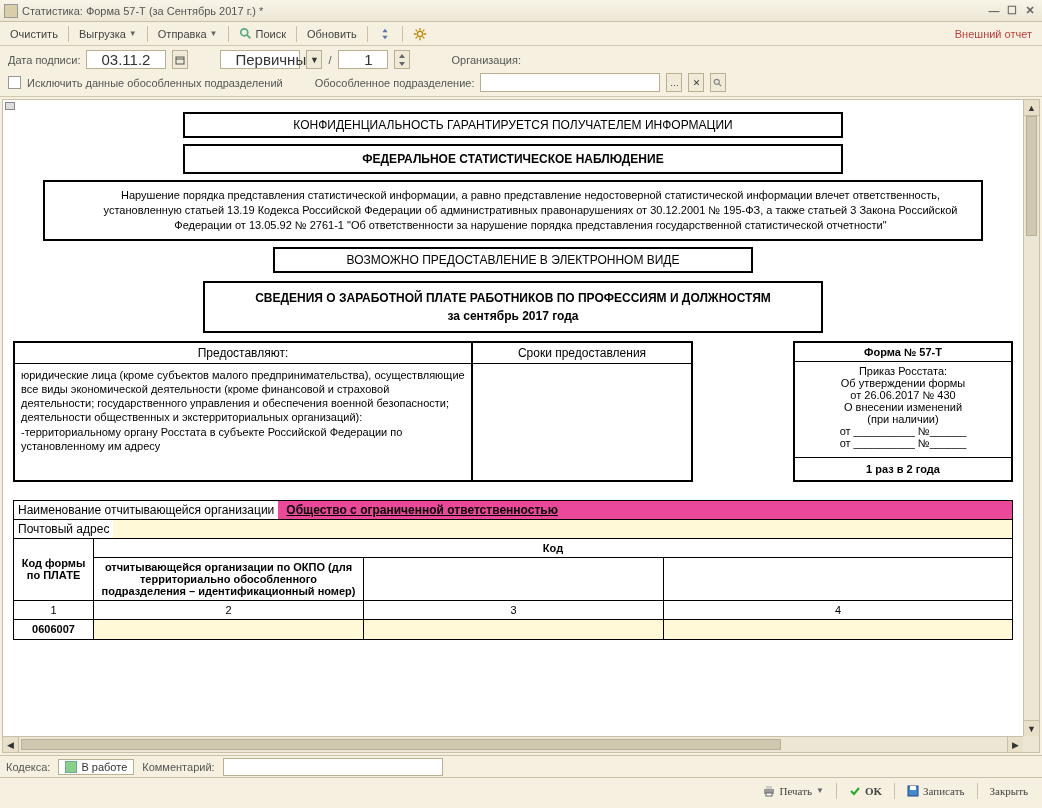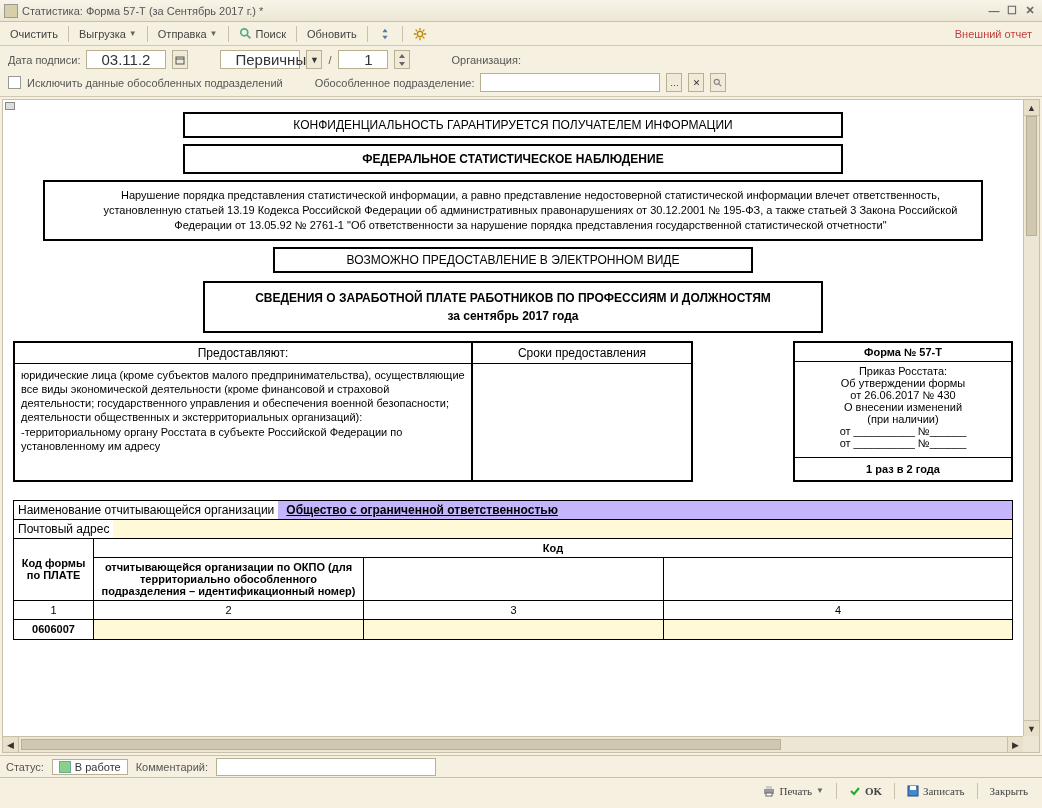--- a/index.html
+++ b/index.html
@@ -53,21 +53,21 @@
   .meta-body { padding: 4px 6px; font-size: 11px; line-height: 1.3; }
   .col-prov { width: 460px; }
   .col-deadline { width: 220px; text-align: center; }
   .form-box { width: 220px; margin-left: auto; border: 2px solid #000; }
   .form-box .row { border-bottom: 1px solid #000; padding: 3px; text-align: center; font-size: 11px; }
   .form-box .row:last-child { border-bottom: none; font-weight: bold; padding: 5px; }
   .form-box .hdr { font-weight: bold; }
   
   .org-row { display: flex; border: 1px solid #000; border-bottom: none; margin-top: 18px; }
   .org-lbl { padding: 2px 4px; font-size: 12px; }
-  .org-val { background: #c4b5fd; text-decoration: underline; padding: 2px 8px; font-weight: bold; flex: 1; font-size: 12px; }
+  .org-val { background: #ec4899; text-decoration: underline; padding: 2px 8px; font-weight: bold; flex: 1; font-size: 12px; }
   .addr-row { display: flex; border: 1px solid #000; border-bottom: none; }
   .code-table { width: 100%; border-collapse: collapse; }
   .code-table th, .code-table td { border: 1px solid #000; padding: 3px 5px; font-size: 11px; text-align: center; vertical-align: middle; }
   .code-table .yel { background: #fff9d8; height: 20px; }
   .code-table .okud { font-weight: bold; }
   
   .statusbar { background: #f5f0e0; border-top: 1px solid #c8c0a8; height: 22px; display: flex; align-items: center; padding: 0 6px; gap: 8px; }
   .status-badge { background: #fff; border: 1px solid #b8b090; padding: 1px 6px; display: flex; align-items: center; gap: 4px; }
   .status-icon { width: 12px; height: 12px; background: #8ad088; border: 1px solid #6a9; }
   .comment-input { background: #fff; border: 1px solid #b8b090; height: 18px; flex: 0 0 220px; }
@@ -252,21 +252,21 @@
   </div>
   <div class="hscroll">
     <div class="arr">◀</div>
     <div class="thumb"></div>
     <div class="arr r">▶</div>
   </div>
   <div class="corner"></div>
 </div>
 
 <div class="statusbar">
-  <span class="lbl">Статус:</span>
+  <span class="lbl">Кодекса:</span>
   <div class="status-badge">
     <span class="status-icon"></span>
     <span>В работе</span>
   </div>
   <span class="lbl">Комментарий:</span>
   <input class="comment-input" style="">
 </div>
 
 <div class="bottombar">
   <div class="bbtn">

